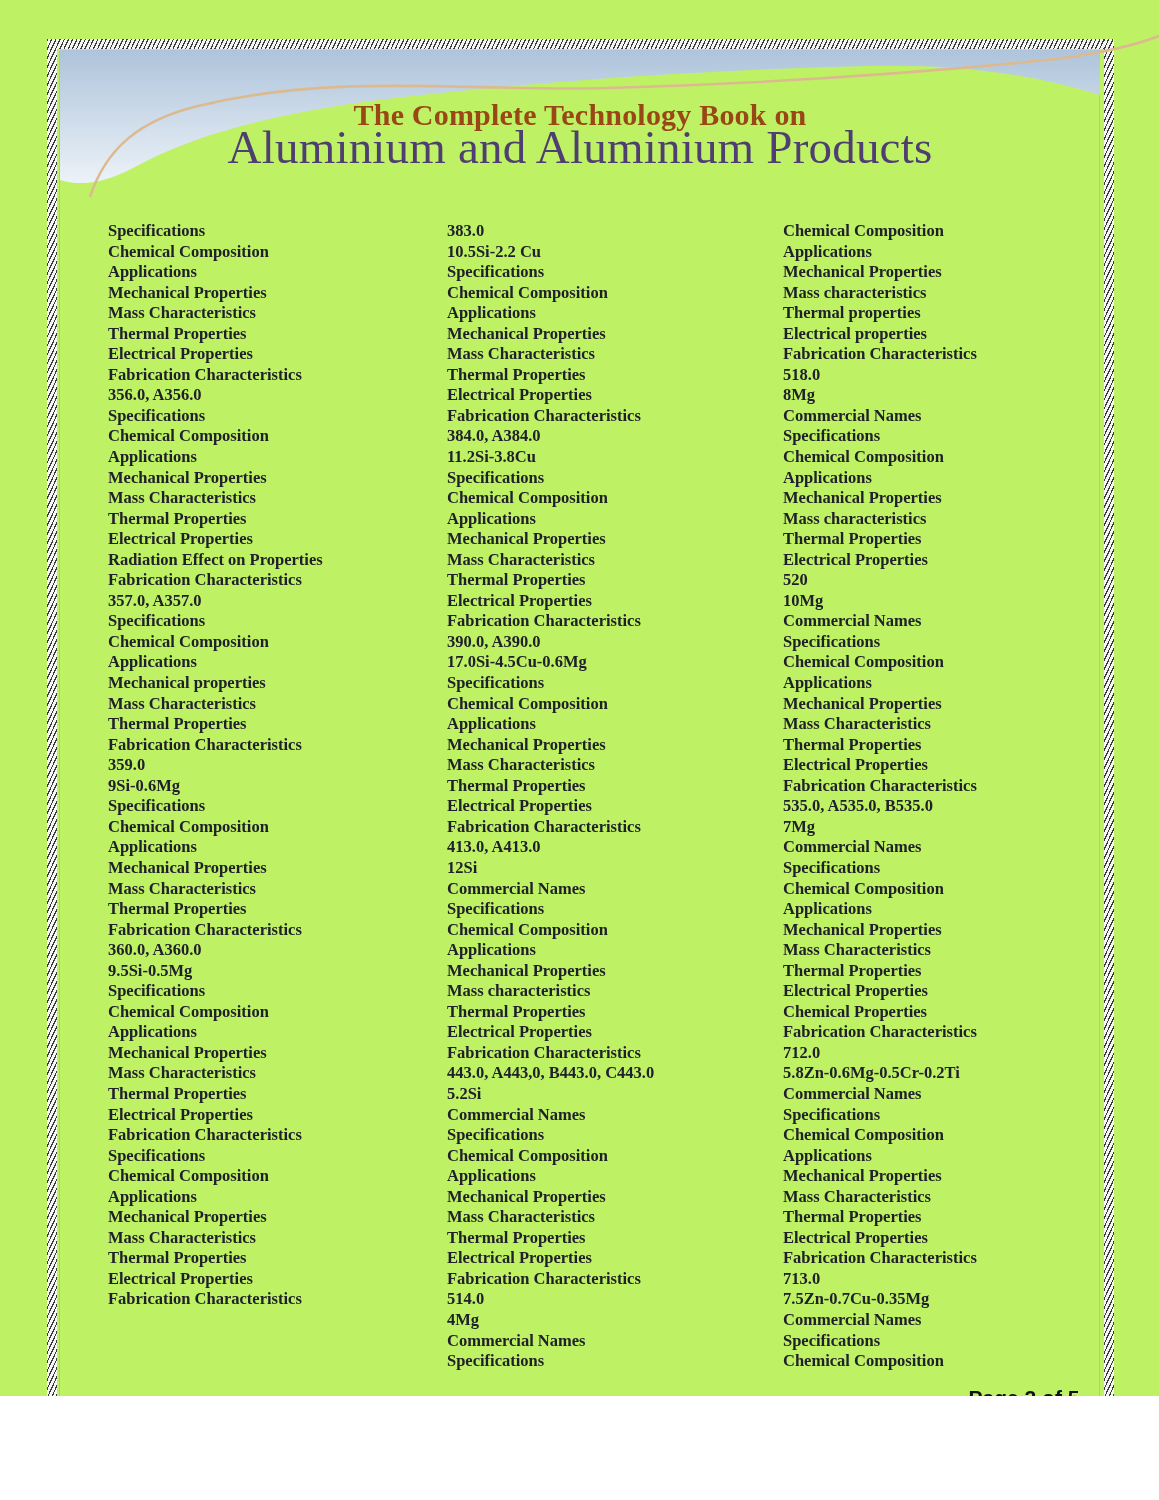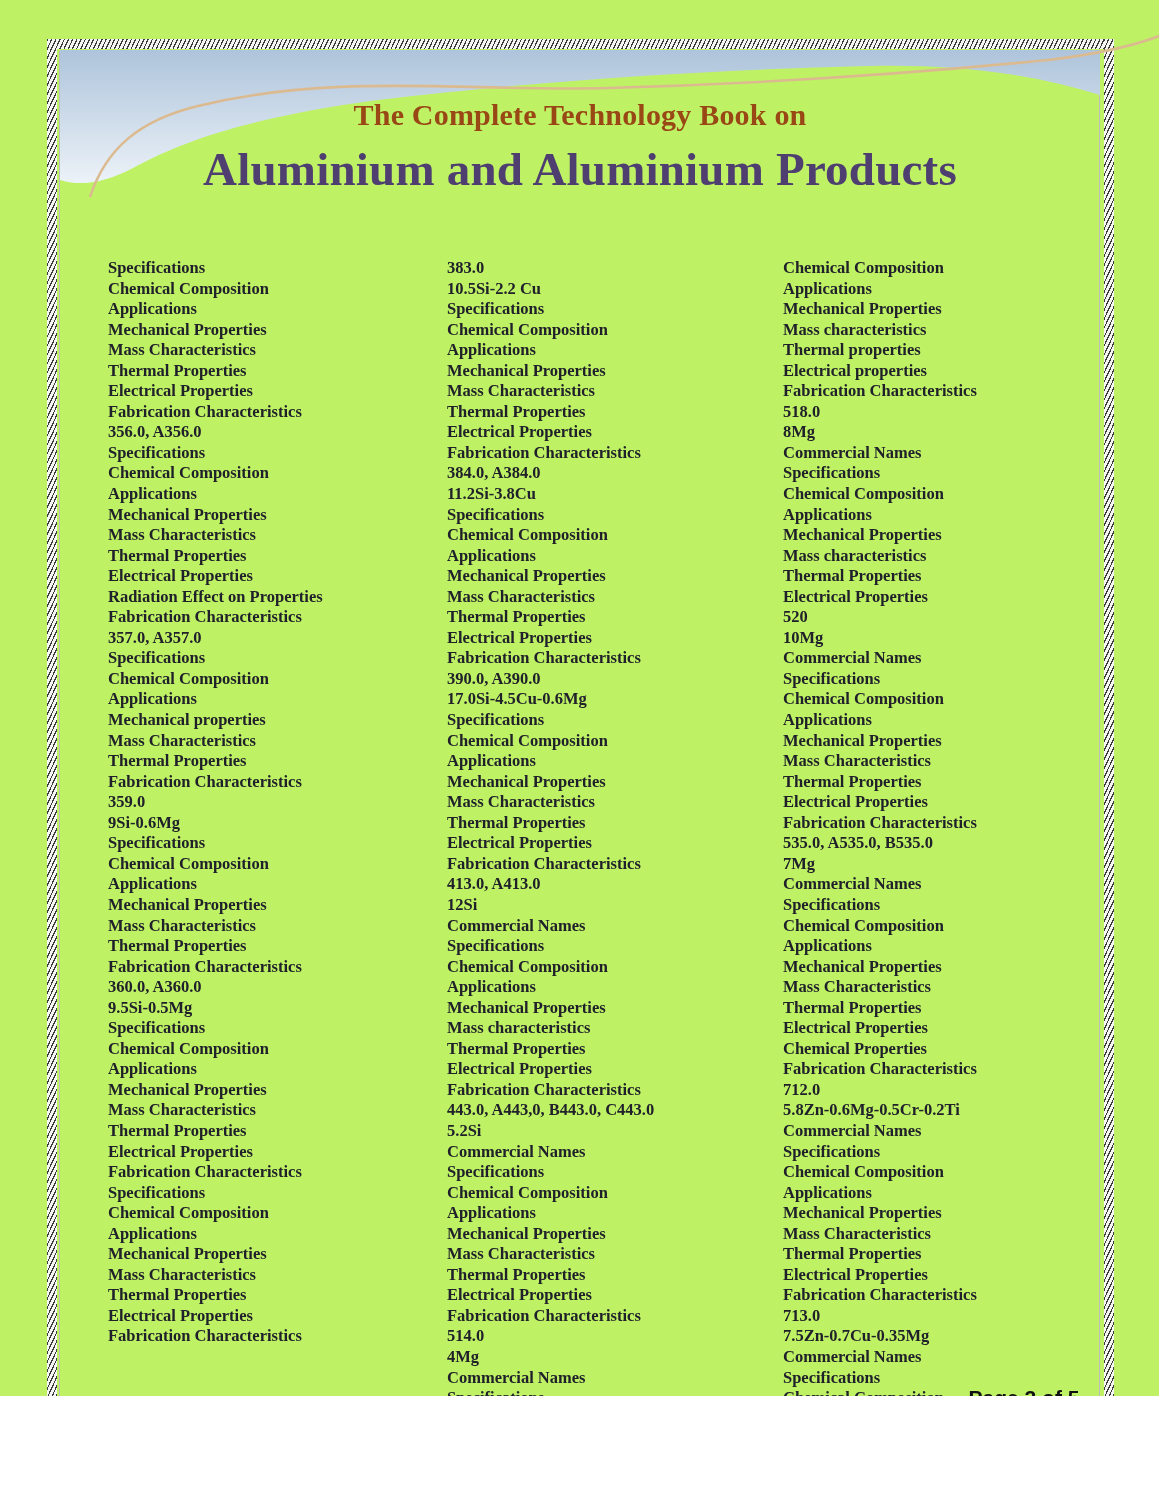--- a/index.html
+++ b/index.html
@@ -30,22 +30,22 @@
     position:absolute;left:48px;top:20px;width:1111px;height:360px;
     z-index:2;pointer-events:none;
   }
   
   .kicker{
     position:absolute;left:60px;top:98px;width:1040px;
     text-align:center;font-size:30px;font-weight:bold;
     letter-spacing:0.2px;z-index:3;
   }
   .main-title{
-    position:absolute;left:60px;top:142px;width:1040px;
-    text-align:center;font-size:47px;font-weight:bold;
+    position:absolute;left:60px;top:120px;width:1040px;
+    text-align:center;font-size:47px;font-weight:normal;
     letter-spacing:0.2px;z-index:3;
   }
   
   .toc{
     position:absolute;left:108px;top:221px;width:992px;
     display:flex;flex-direction:row;z-index:3;
     font-size:16.5px;font-weight:bold;
   }
   .toc-col{flex:0 0 auto;}
   .toc-col.c1{width:339px;}
@@ -87,21 +87,21 @@
     <path d="M42,177
              C 58,128 92,100 150,86
              C 290,52 420,72 560,68
              C 740,63 880,52 1000,40
              C 1050,34 1085,26 1111,16" fill="none" stroke="#dcba90" stroke-width="2.6"></path>
   </svg>
 
   <div class="kicker" style="color: rgb(154, 71, 22);">The Complete Technology Book on</div>
   <div class="main-title" style="color: rgb(78, 63, 112);">Aluminium and Aluminium Products</div>
 
-  <div class="toc" style="color: rgb(32, 32, 42); margin-top: 37px;">
+  <div class="toc" style="color: rgb(32, 32, 42);">
     <div class="toc-col c1">
         <div class="toc-line">Specifications</div>
         <div class="toc-line">Chemical Composition</div>
         <div class="toc-line">Applications</div>
         <div class="toc-line">Mechanical Properties</div>
         <div class="toc-line">Mass Characteristics</div>
         <div class="toc-line">Thermal Properties</div>
         <div class="toc-line">Electrical Properties</div>
         <div class="toc-line">Fabrication Characteristics</div>
         <div class="toc-line">356.0, A356.0</div>

